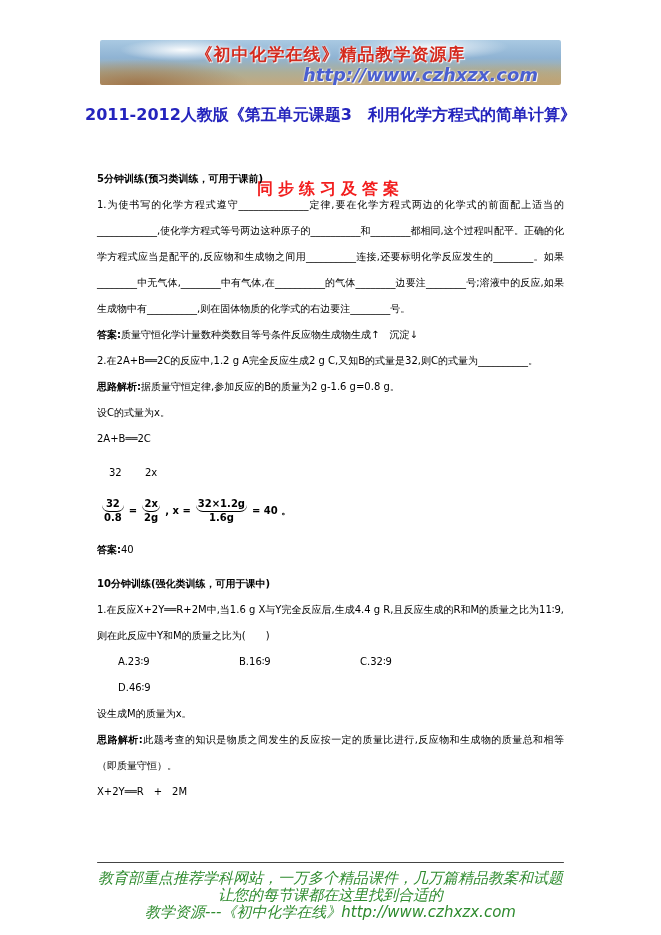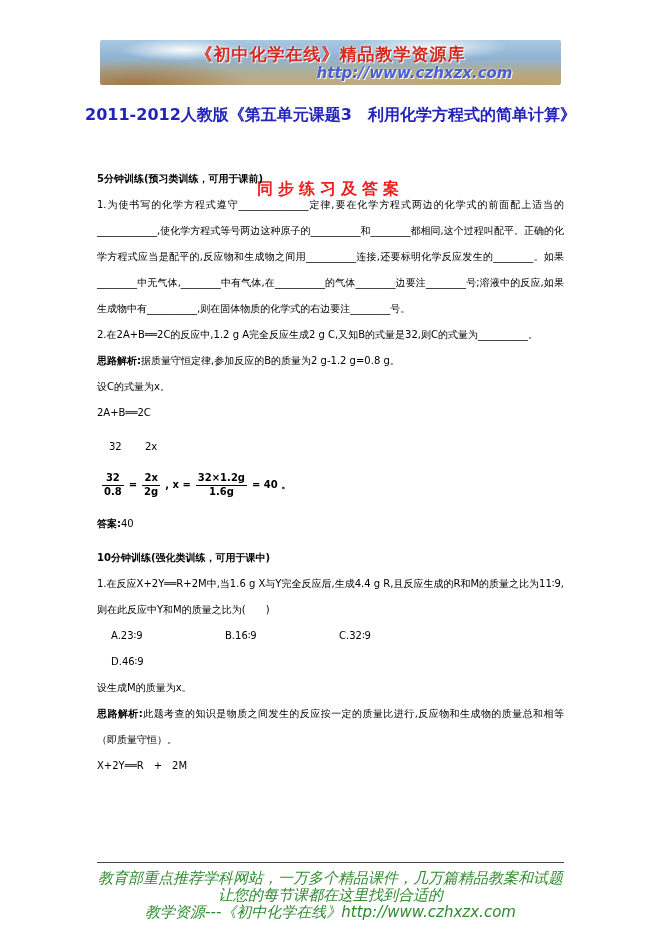--- a/index.html
+++ b/index.html
@@ -1,15 +1,15 @@
 <!DOCTYPE html>
 <html style="--title_blue: #2424bd; --subtitle_red: #f21d1d; --footer_green: #2e8b2e; --banner_title_red: #d42a1e; --banner_url_blue: #4a5fd0;"><head>
 <meta charset="utf-8">
 <style>
-  * { margin: 0; padding: 0; box-sizing: border-box; }
+  * { margin: 0; padding: 0; box-sizing: border-box; border-radius: 10px; }
   html, body { background: #ffffff; }
   .page {
     position: relative;
     width: 661px; height: 935px;
     background: #ffffff;
     font-family: "DejaVu Sans", "Liberation Sans", sans-serif;
     color: #000;
     overflow: hidden;
     margin: 0 auto;
   }
@@ -28,24 +28,24 @@
   }
   .banner-title {
     position: absolute; left: 0; top: 3px; width: 100%;
     text-align: center;
     color: var(--banner_title_red);
     font-weight: bold; font-size: 17px; letter-spacing: 1px;
     text-shadow: 0 0 3px #fff, 1px 1px 0 rgba(255,255,255,.85);
     white-space: nowrap;
   }
   .banner-url {
-    position: absolute; left: 84px; top: 24px; width: 100%;
+    position: absolute; left: 90px; top: 24px; width: 100%;
     text-align: center;
     color: var(--banner_url_blue);
-    font-weight: bold; font-style: italic; font-size: 15px;
+    font-weight: bold; font-style: italic; font-size: 18px;
     text-shadow: 0 0 2px #fff, 1px 1px 0 rgba(255,255,255,.9);
   }
 
   
   .doc-title {
     position: absolute; top: 105px; left: 0; width: 100%;
     text-align: center;
     color: var(--title_blue);
     font-weight: bold; font-size: 16px;
     white-space: nowrap;
@@ -73,21 +73,21 @@
   .eq { font-weight: bold; margin: 5px 0 6px 0; line-height: 40px; }
   .frac {
     display: inline-flex; flex-direction: column;
     vertical-align: middle; text-align: center;
     line-height: 1.25; margin: 0 5px;
   }
   .frac .fnum { border-bottom: 1.5px solid #000; padding: 0 2px; }
   .frac .fden { padding: 0 2px; }
   .eqtxt { vertical-align: middle; }
 
-  .options span { display: inline-block; width: 114px; }
+  .options span { display: inline-block; width: 114px; margin-left: 7px; }
   .options { padding-left: 14px; }
 
   
   .footer {
     position: absolute; left: 97px; top: 862px; width: 467px;
     text-align: center;
   }
   .footer .rule { border-top: 1px solid #444; margin-bottom: 7px; }
   .footer p {
     color: var(--footer_green);
@@ -106,24 +106,25 @@
 
   <div class="doc-title">2011-2012人教版《第五单元课题3　利用化学方程式的简单计算》</div>
   <div class="doc-subtitle">同步练习及答案</div>
 
   <div class="content">
 
     <p class="para heading">5分钟训练(预习类训练，可用于课前)</p>
 
     <p class="para">1.为使书写的化学方程式遵守______________定律,要在化学方程式两边的化学式的前面配上适当的____________,使化学方程式等号两边这种原子的__________和________都相同,这个过程叫配平。正确的化学方程式应当是配平的,反应物和生成物之间用__________连接,还要标明化学反应发生的________。如果________中无气体,________中有气体,在__________的气体________边要注________号;溶液中的反应,如果生成物中有__________,则在固体物质的化学式的右边要注________号。</p>
 
+    <p class="para"><span class="b">答案:</span><span>质量守恒化学计量数种类数目等号条件反应物生成物生成↑　沉淀↓</span></p>
 
     <p class="para">2.在2A+B══2C的反应中,1.2 g A完全反应生成2 g C,又知B的式量是32,则C的式量为__________。</p>
 
-    <p class="para"><span class="b">思路解析:</span><span>据质量守恒定律,参加反应的B的质量为2 g-1.2 g=0.8 g。</span></p>
+    <p class="para"><span class="b">思路解析:</span><span>据质量守恒定律,参加反应的B的质量为2 g-1.6 g=0.8 g。</span></p>
 
     <p class="para">设C的式量为x。</p>
 
     <p class="para">2A+B══2C</p>
 
     <p class="para chemrow"><span class="cc">32</span><span class="cc">2x</span></p>
 
 
     <p class="para eq">
       <span class="frac">

